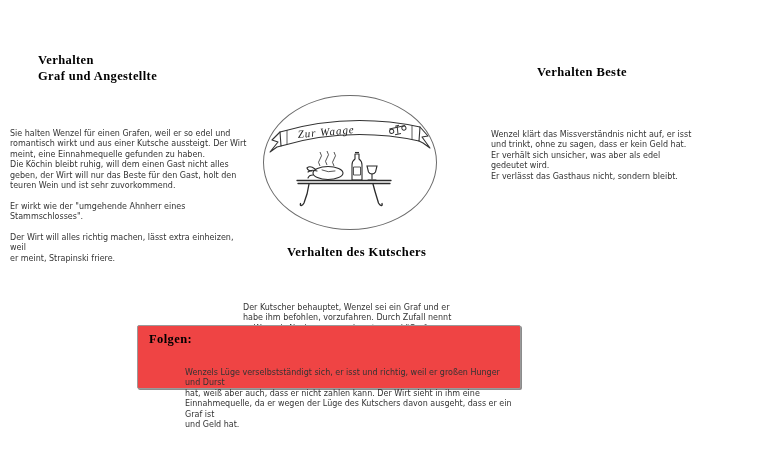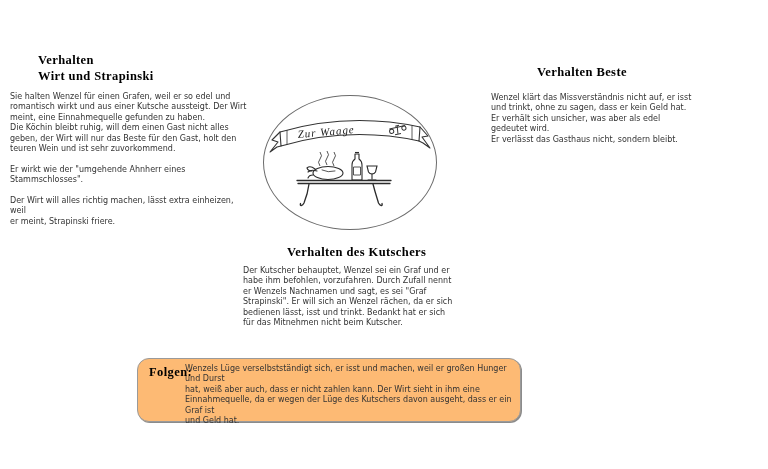--- a/index.html
+++ b/index.html
@@ -14,49 +14,50 @@
   .title{
     position:absolute;left:2px;top:1px;margin:0;
     font-size:15px;text-decoration:underline;white-space:pre-line;
   }
   .heading{
     position:absolute;font-size:12.5px;line-height:16px;white-space:pre-line;
   }
   .para{
     position:absolute;font-size:8px;line-height:10.4px;color:#333;
     white-space:pre-line;
+    margin-top:37px;
   }
   .oval{
     position:absolute;left:263px;top:95px;width:172px;height:133px;
     border:1px solid #6b6b6b;border-radius:50%;background:#fff;
   }
   .oval svg{position:absolute;left:0;top:0;width:100%;height:100%;}
   .script-text{
     font-family:cursive;font-style:italic;font-size:11px;letter-spacing:1px;fill:#222;
   }
   .folgen-box{
-    position:absolute;left:137px;top:358px;width:382px;height:62px;
-    border:1px solid #9a9a9a;border-radius:12px;background:#fdba74;
+    position:absolute;left:137px;top:325px;width:382px;height:62px;
+    border:1px solid #9a9a9a;border-radius:2px;background:#ef4444;
     box-shadow:1px 1px 0 #8b8b8b;
   }
   .folgen-label{
     position:absolute;left:11px;top:6px;font-size:12.5px;
   }
   .folgen-body{
     left:47px;top:5px;width:328px;
   }
 </style>
 </head>
 <body>
 
 <div class="canvas">
 
 
   <div class="heading hand" style="left:38px;top:52px;">Verhalten
-Wirt und Strapinski</div>
+Graf und Angestellte</div>
   <div class="para" style="left:10px;top:92px;width:240px;">Sie halten Wenzel für einen Grafen, weil er so edel und
 romantisch wirkt und aus einer Kutsche aussteigt. Der Wirt
 meint, eine Einnahmequelle gefunden zu haben.
 Die Köchin bleibt ruhig, will dem einen Gast nicht alles
 geben, der Wirt will nur das Beste für den Gast, holt den
 teuren Wein und ist sehr zuvorkommend.
 
 Er wirkt wie der "umgehende Ahnherr eines Stammschlosses".
 
 Der Wirt will alles richtig machen, lässt extra einheizen, weil
@@ -128,19 +129,19 @@
   <div class="heading hand" style="left:287px;top:244px;text-align:center;">Verhalten des Kutschers</div>
   <div class="para" style="left:243px;top:266px;width:230px;">Der Kutscher behauptet, Wenzel sei ein Graf und er
 habe ihm befohlen, vorzufahren. Durch Zufall nennt
 er Wenzels Nachnamen und sagt, es sei "Graf
 Strapinski". Er will sich an Wenzel rächen, da er sich
 bedienen lässt, isst und trinkt. Bedankt hat er sich
 für das Mitnehmen nicht beim Kutscher.</div>
 
   <div class="folgen-box">
     <span class="hand folgen-label">Folgen:</span>
-    <div class="para folgen-body">Wenzels Lüge verselbstständigt sich, er isst und machen, weil er großen Hunger und Durst
+    <div class="para folgen-body">Wenzels Lüge verselbstständigt sich, er isst und richtig, weil er großen Hunger und Durst
 hat, weiß aber auch, dass er nicht zahlen kann. Der Wirt sieht in ihm eine
 Einnahmequelle, da er wegen der Lüge des Kutschers davon ausgeht, dass er ein Graf ist
 und Geld hat.</div>
   </div>
 
 </div>
 
 </body></html>

